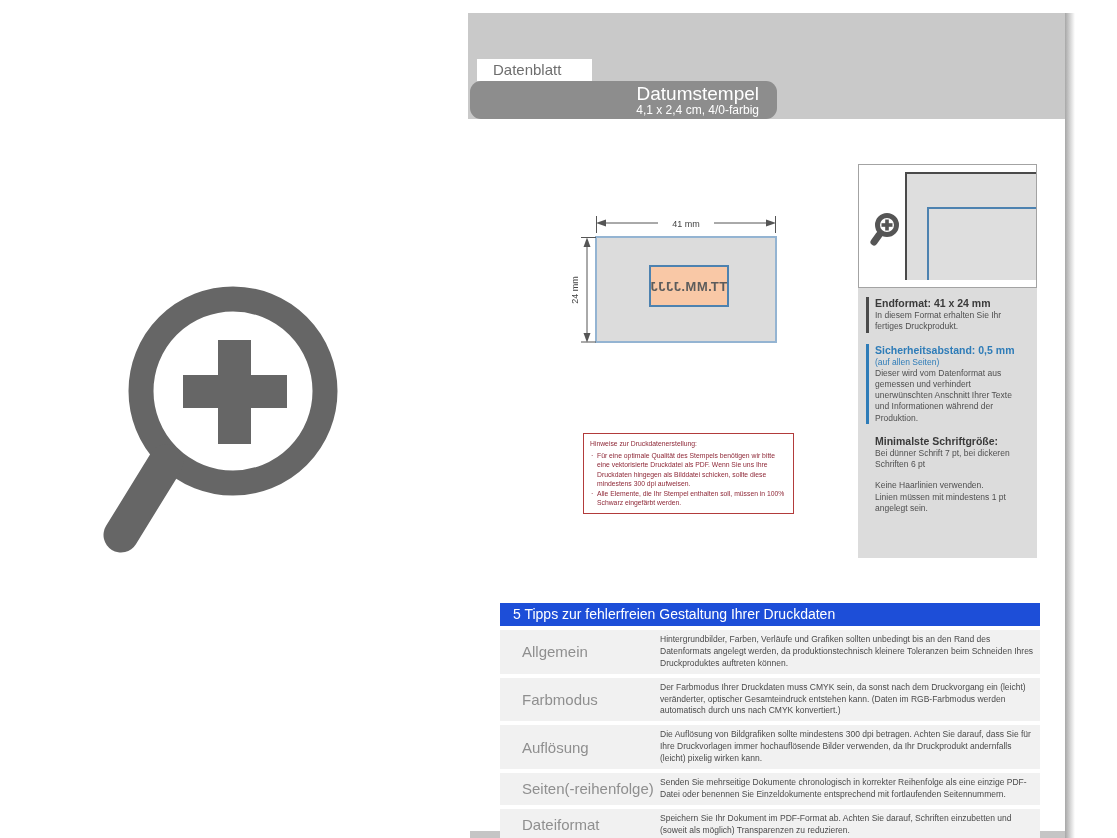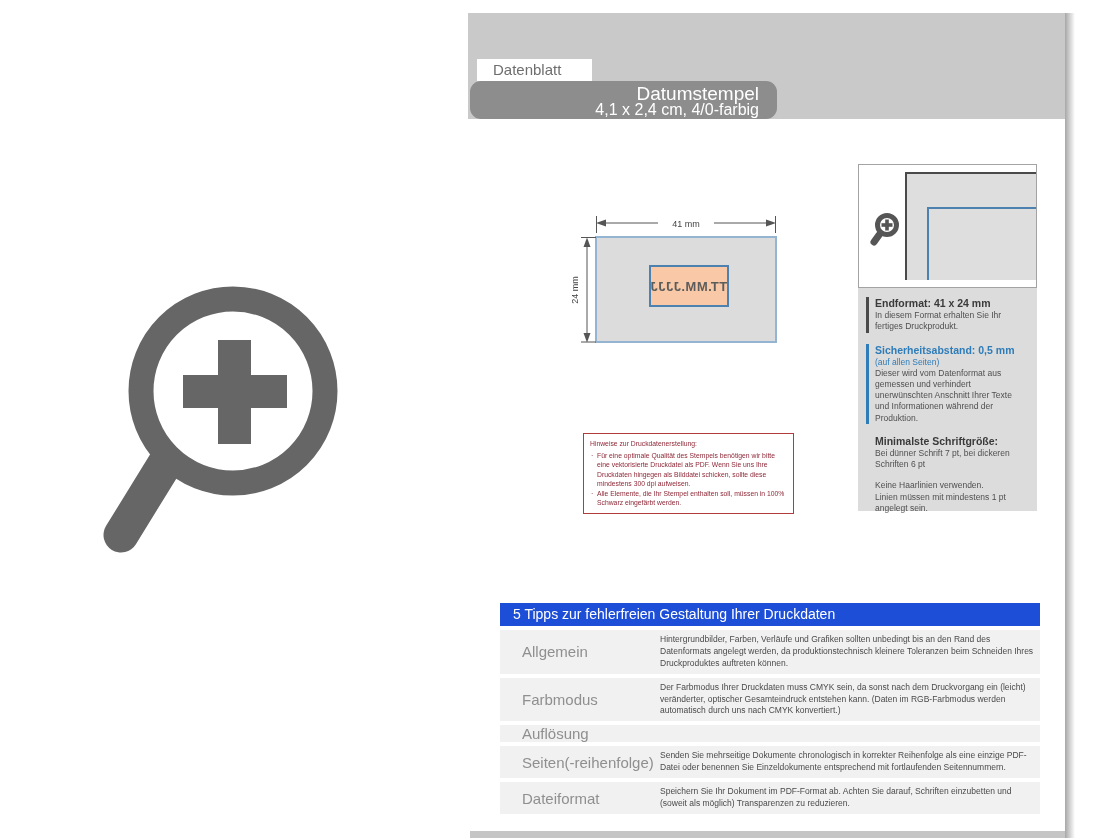--- a/index.html
+++ b/index.html
@@ -15,21 +15,21 @@
   .sheet-header{position:absolute;left:468px;top:0;width:597px;height:106px;background:#c9c9c9;}
   .sheet-footer{position:absolute;left:470px;top:818px;width:595px;height:20px;background:#c5c5c5;}
   .edge-shadow{position:absolute;left:1065px;top:0;width:10px;height:838px;
     background:linear-gradient(to right,rgba(80,80,80,.5),rgba(120,120,120,0));}
 
   .tab{position:absolute;left:477px;top:46px;width:115px;height:22px;background:#ffffff;
     color:#6e6e6e;font-size:15px;line-height:22px;padding-left:16px;box-sizing:border-box;}
   .title-bar{position:absolute;left:470px;top:68px;width:307px;height:38px;background:#8d8d8d;
     color:#ffffff;text-align:right;padding:2px 18px 0 0;box-sizing:border-box;border-radius:11px;}
   .title-bar .title{font-size:19px;line-height:21px;font-weight:400;}
-  .title-bar .subtitle{font-size:16px;line-height:12px;}
+  .title-bar .subtitle{font-size:12px;line-height:12px;}
 
   
   .big-mag{position:absolute;left:85px;top:255px;}
 
   
   .diagram-outer{position:absolute;left:595px;top:223px;width:182px;height:107px;
     background:#dcdcdc;border:2px solid #94b4d2;box-sizing:border-box;}
   .stamp{position:absolute;left:649px;top:252px;width:80px;height:42px;background:#f9c8a6;
     border:2px solid #4d82b0;box-sizing:border-box;display:flex;align-items:center;justify-content:center;}
   .stamp-text{transform:scaleX(-1);font-weight:bold;font-size:13px;color:#5c5c5c;letter-spacing:.5px;}
@@ -45,21 +45,21 @@
 
   
   .panel-top{position:absolute;left:858px;top:151px;width:179px;height:124px;background:#ffffff;
     border:1px solid #a3a3a3;box-sizing:border-box;}
   .corner-detail{position:absolute;left:46px;top:7px;right:0;bottom:7px;background:#dedede;
     border-top:2px solid #4a4a4a;border-left:2px solid #4a4a4a;}
   .blue-corner{position:absolute;left:20px;top:33px;right:0;bottom:0;
     border-top:2px solid #4d82b0;border-left:2px solid #4d82b0;}
   .small-mag{position:absolute;left:9px;top:47px;}
 
-  .panel-bottom{position:absolute;left:858px;top:275px;width:179px;height:223px;background:#dcdcdc;
+  .panel-bottom{position:absolute;left:858px;top:275px;width:179px;height:270px;background:#dcdcdc;
     padding:9px 15px 0 8px;box-sizing:border-box;font-size:8.5px;color:#4f4f4f;line-height:1.32;}
   .sec{margin-bottom:11px;}
   .sec.rule-dark{border-left:3px solid #4a4a4a;padding-left:6px;}
   .sec.rule-blue{border-left:3px solid #2e7cb8;padding-left:6px;}
   .sec.no-rule{padding-left:9px;}
   .sec-title{font-weight:bold;font-size:10.5px;color:#3a3a3a;line-height:1.25;}
   .sec-title.blue{color:#2e7cb8;}
   .blue-sub{color:#2e7cb8;font-size:8.5px;line-height:1.3;}
   .spacer{height:10px;}
 
@@ -162,20 +162,21 @@
     <div class="tip-row">
       <div class="tip-label">Allgemein</div>
       <div class="tip-text">Hintergrundbilder, Farben, Verläufe und Grafiken sollten unbedingt bis an den Rand des Datenformats angelegt werden, da produktionstechnisch kleinere Toleranzen beim Schneiden Ihres Druckproduktes auftreten können.</div>
     </div>
     <div class="tip-row">
       <div class="tip-label">Farbmodus</div>
       <div class="tip-text">Der Farbmodus Ihrer Druckdaten muss CMYK sein, da sonst nach dem Druckvorgang ein (leicht) veränderter, optischer Gesamteindruck entstehen kann. (Daten im RGB-Farbmodus werden automatisch durch uns nach CMYK konvertiert.)</div>
     </div>
     <div class="tip-row">
       <div class="tip-label">Auflösung</div>
+      <div class="tip-text">Die Auflösung von Bildgrafiken sollte mindestens 300 dpi betragen. Achten Sie darauf, dass Sie für Ihre Druckvorlagen immer hochauflösende Bilder verwenden, da Ihr Druckprodukt andernfalls (leicht) pixelig wirken kann.</div>
     </div>
     <div class="tip-row">
       <div class="tip-label">Seiten(-reihenfolge)</div>
       <div class="tip-text">Senden Sie mehrseitige Dokumente chronologisch in korrekter Reihenfolge als eine einzige PDF-Datei oder benennen Sie Einzeldokumente entsprechend mit fortlaufenden Seitennummern.</div>
     </div>
     <div class="tip-row">
       <div class="tip-label">Dateiformat</div>
       <div class="tip-text">Speichern Sie Ihr Dokument im PDF-Format ab. Achten Sie darauf, Schriften einzubetten und (soweit als möglich) Transparenzen zu reduzieren.</div>
     </div>
   </div>

